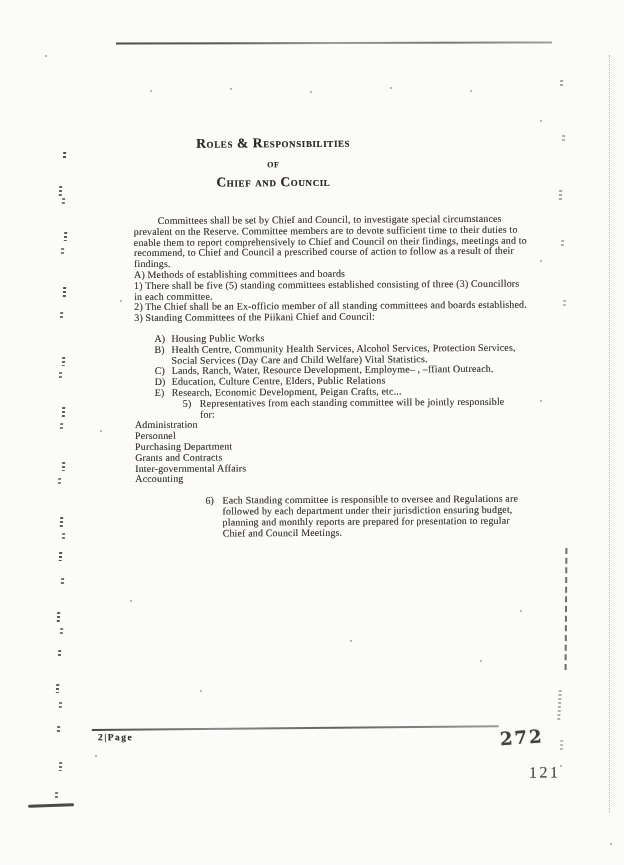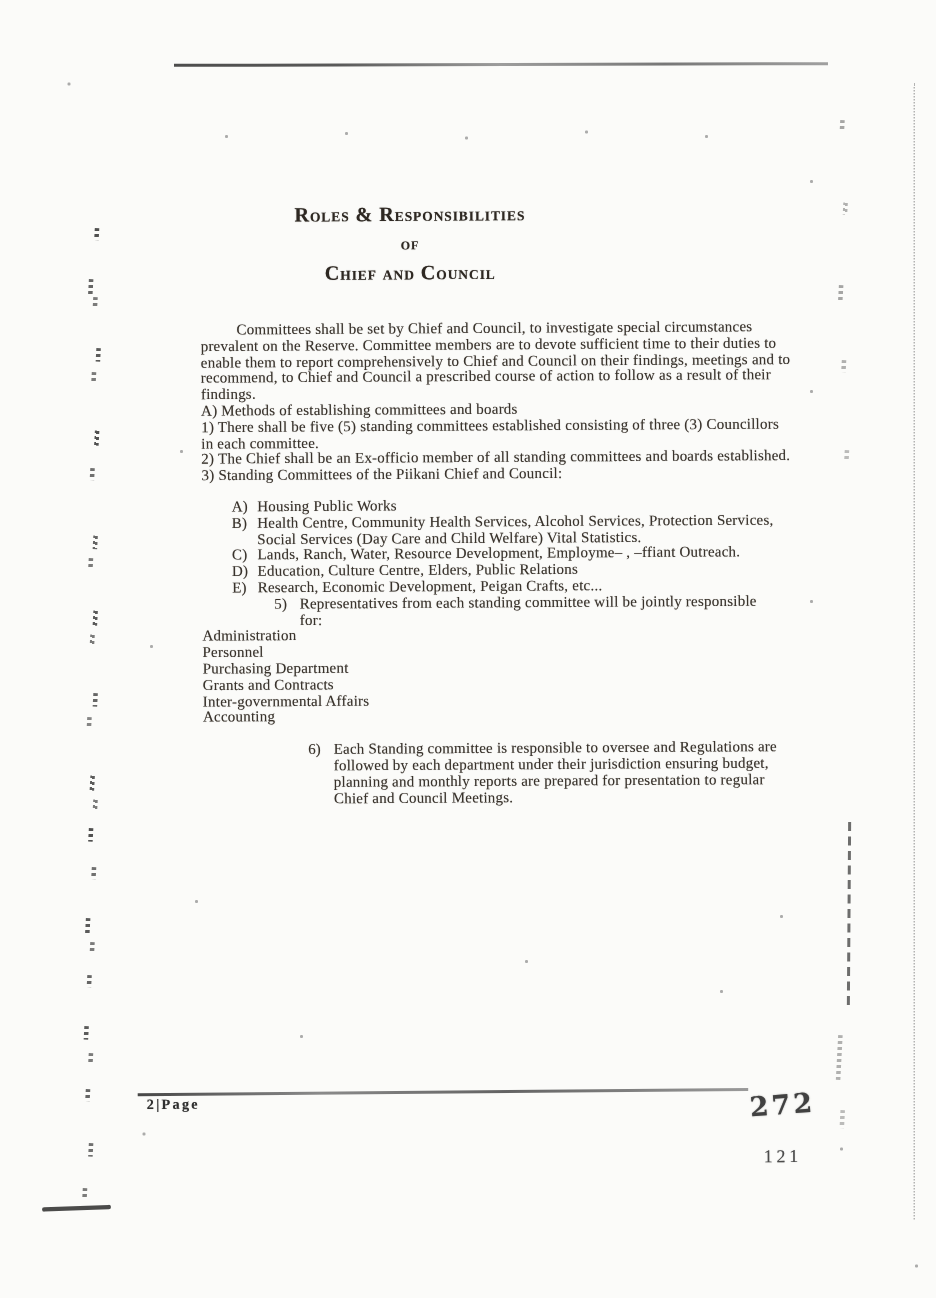--- a/index.html
+++ b/index.html
@@ -48,21 +48,21 @@
   .page-label {
     position:absolute; left:96px; top:731px; font-size:9.5px; font-weight:700;
     letter-spacing:1.5px; color:#2f2f2f; text-shadow:0 0 0.5px rgba(47,47,47,.5);
   }
   .hw-number {
     position:absolute; left:498px; top:728px; font-size:18px; font-weight:700;
     letter-spacing:2px; color:#414141; transform:rotate(-4deg);
     font-family:"DejaVu Serif",serif; text-shadow:0 0 1px rgba(65,65,65,.55);
   }
   .stamp-121 {
-    position:absolute; left:507px; top:765px; font-size:12px; letter-spacing:2.5px;
+    position:absolute; left:527px; top:765px; font-size:16px; letter-spacing:2.5px;
     color:#4c4c4c; text-shadow:0 0 0.5px rgba(76,76,76,.5);
   }
   .bates {
     position:absolute; left:553px; top:840px; font-size:10.5px;
     font-family:Liberation Mono, monospace; color:#2d2d2d; letter-spacing:0.5px;margin-top:48px;
   }
 
   
   .top-line {
     position:absolute; left:116px; top:42px; width:436px; height:2px;

